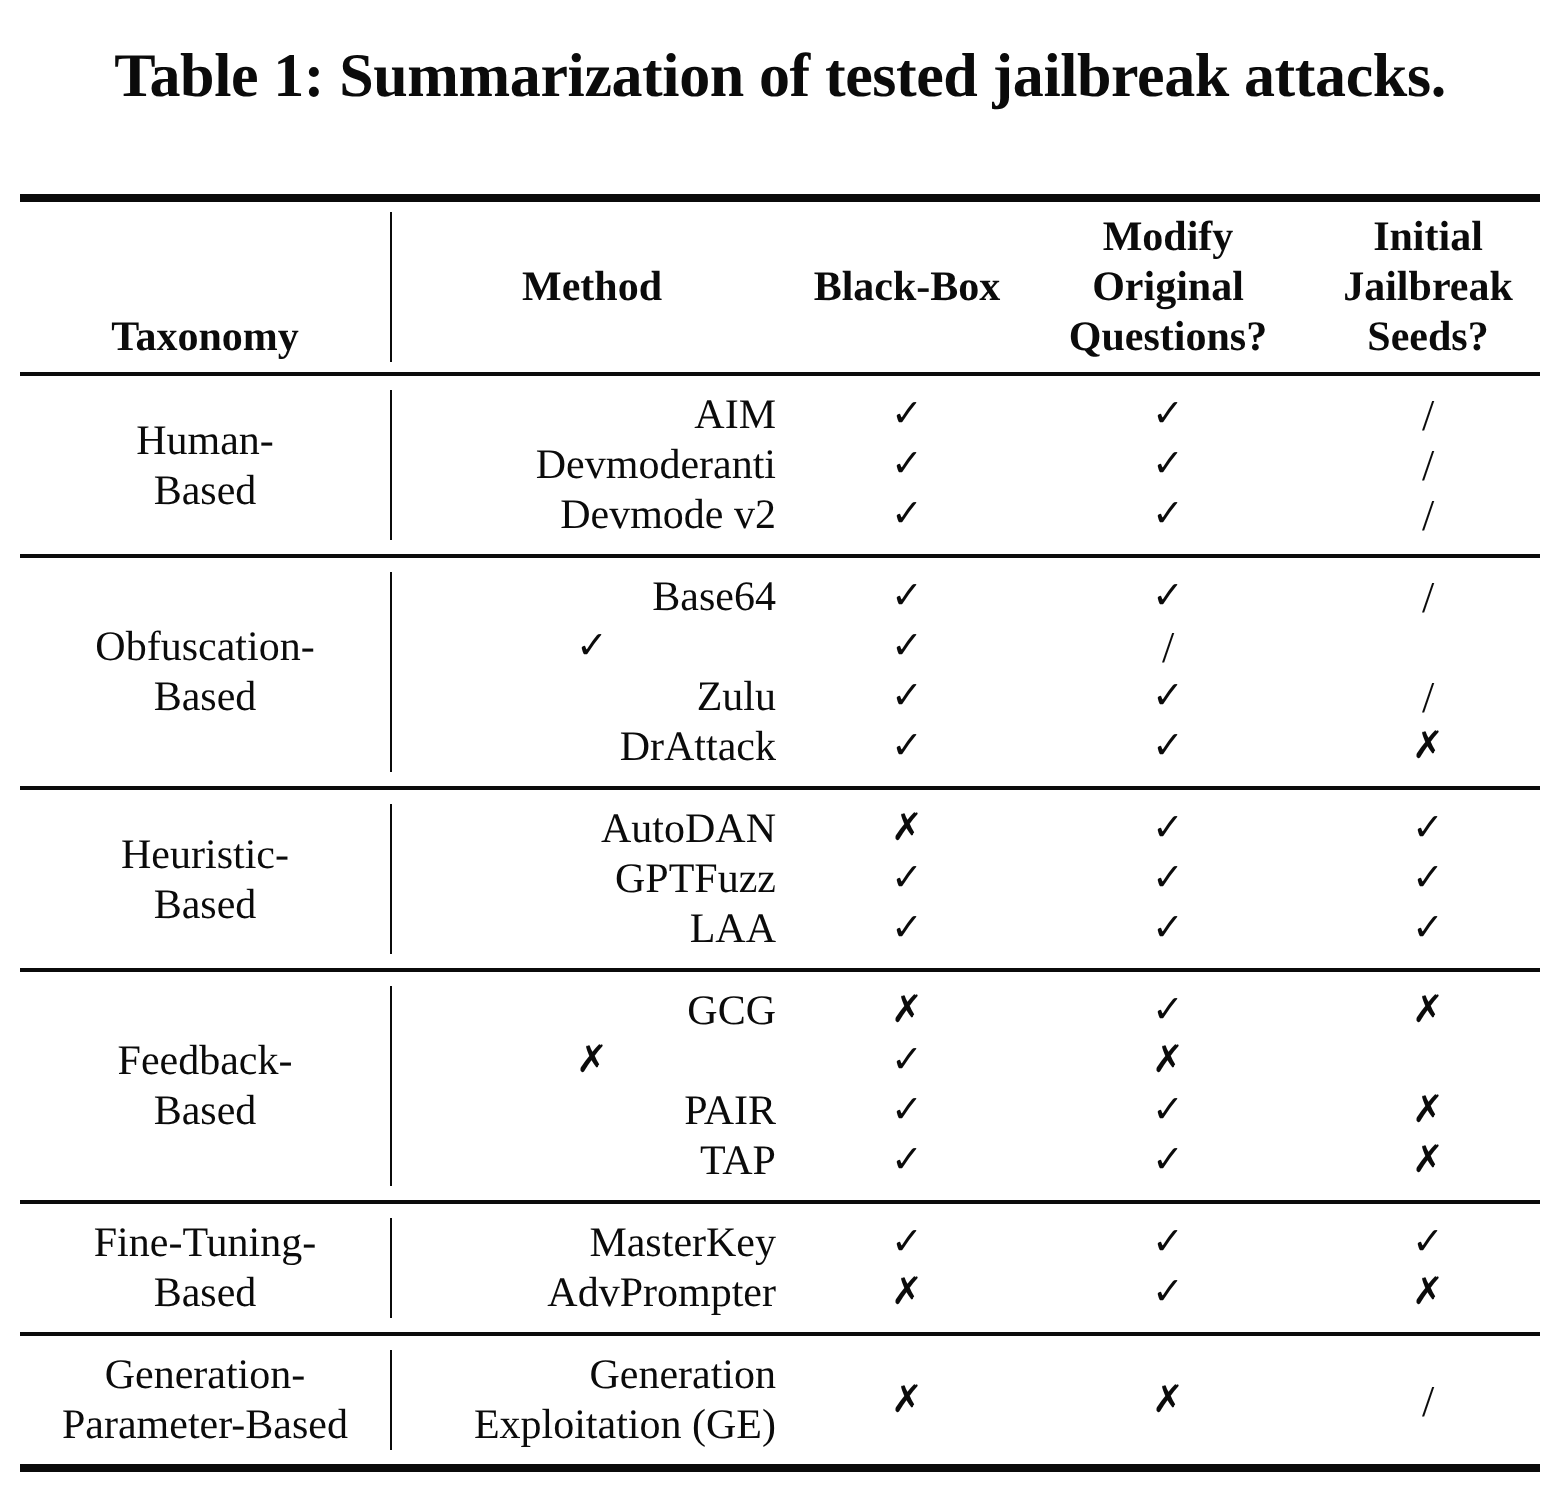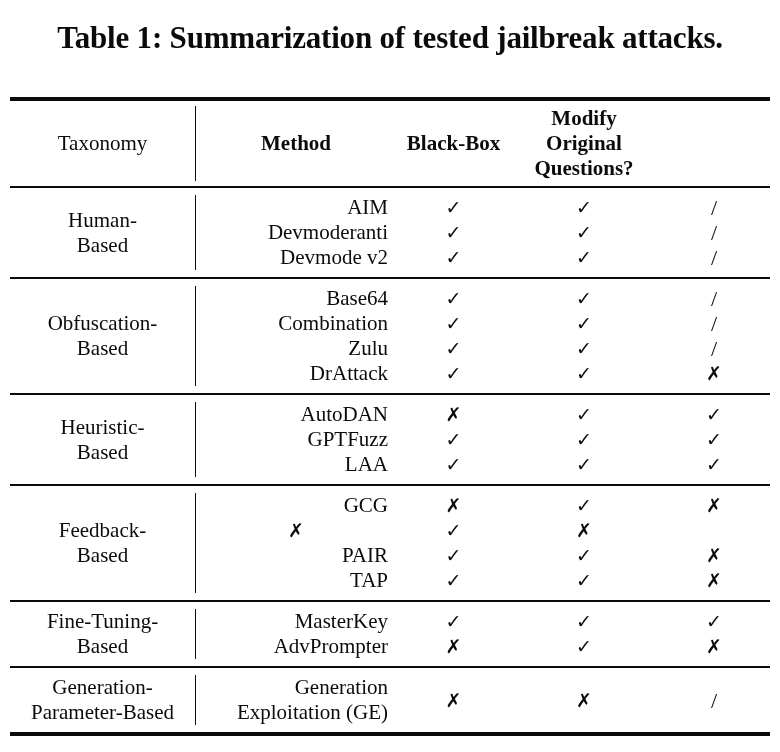--- a/index.html
+++ b/index.html
@@ -29,21 +29,21 @@
   .hrow, .group{display:flex;align-items:stretch;}
   .tax-cell{
     width:185px;flex:0 0 185px;
     border-right:1.5px solid #0b0b0b;
     display:flex;flex-direction:column;justify-content:center;align-items:center;
     text-align:center;
     font-size:21px;line-height:25px;
   }
   .rows-area{flex:1 1 auto;display:flex;flex-direction:column;justify-content:center;}
   .hrow{padding:5px 0;min-height:75px;}
-  .hrow .tax-cell{font-weight:normal;}
+  .hrow .tax-cell{font-weight:bold;justify-content:flex-end;}
   .hgrid{
     display:grid;
     grid-template-columns:200px 115px 146px 114px;
     align-items:center;
   }
   .hcell{
     text-align:center;font-weight:bold;font-size:21px;line-height:25px;
   }
   .group{padding:7px 0;}
   .grid-row{
@@ -83,20 +83,25 @@
       <div class="hgrid">
         <div class="hcell">Method</div>
         <div class="hcell">
           <span class="tax-line">Black-Box</span>
         </div>
         <div class="hcell">
           <span class="tax-line">Modify</span>
           <span class="tax-line">Original</span>
           <span class="tax-line">Questions?</span>
         </div>
+        <div class="hcell">
+          <span class="tax-line">Initial</span>
+          <span class="tax-line">Jailbreak</span>
+          <span class="tax-line">Seeds?</span>
+        </div>
       </div>
     </div>
   </div>
 
   <div class="rule thin"></div>
 
   <div class="group">
     <div class="tax-cell">
       <span class="tax-line">Human-</span>
       <span class="tax-line">Based</span>
@@ -131,21 +136,20 @@
       <span class="tax-line">Based</span>
     </div>
     <div class="rows-area">
       <div class="grid-row">
         <div class="method">Base64</div>
         <div class="mark">✓</div>
         <div class="mark">✓</div>
         <div class="mark na">/</div>
       </div>
       <div class="grid-row">
-        <div class="method">Combination</div>
         <div class="mark">✓</div>
         <div class="mark">✓</div>
         <div class="mark na">/</div>
       </div>
       <div class="grid-row">
         <div class="method">Zulu</div>
         <div class="mark">✓</div>
         <div class="mark">✓</div>
         <div class="mark na">/</div>
       </div>

